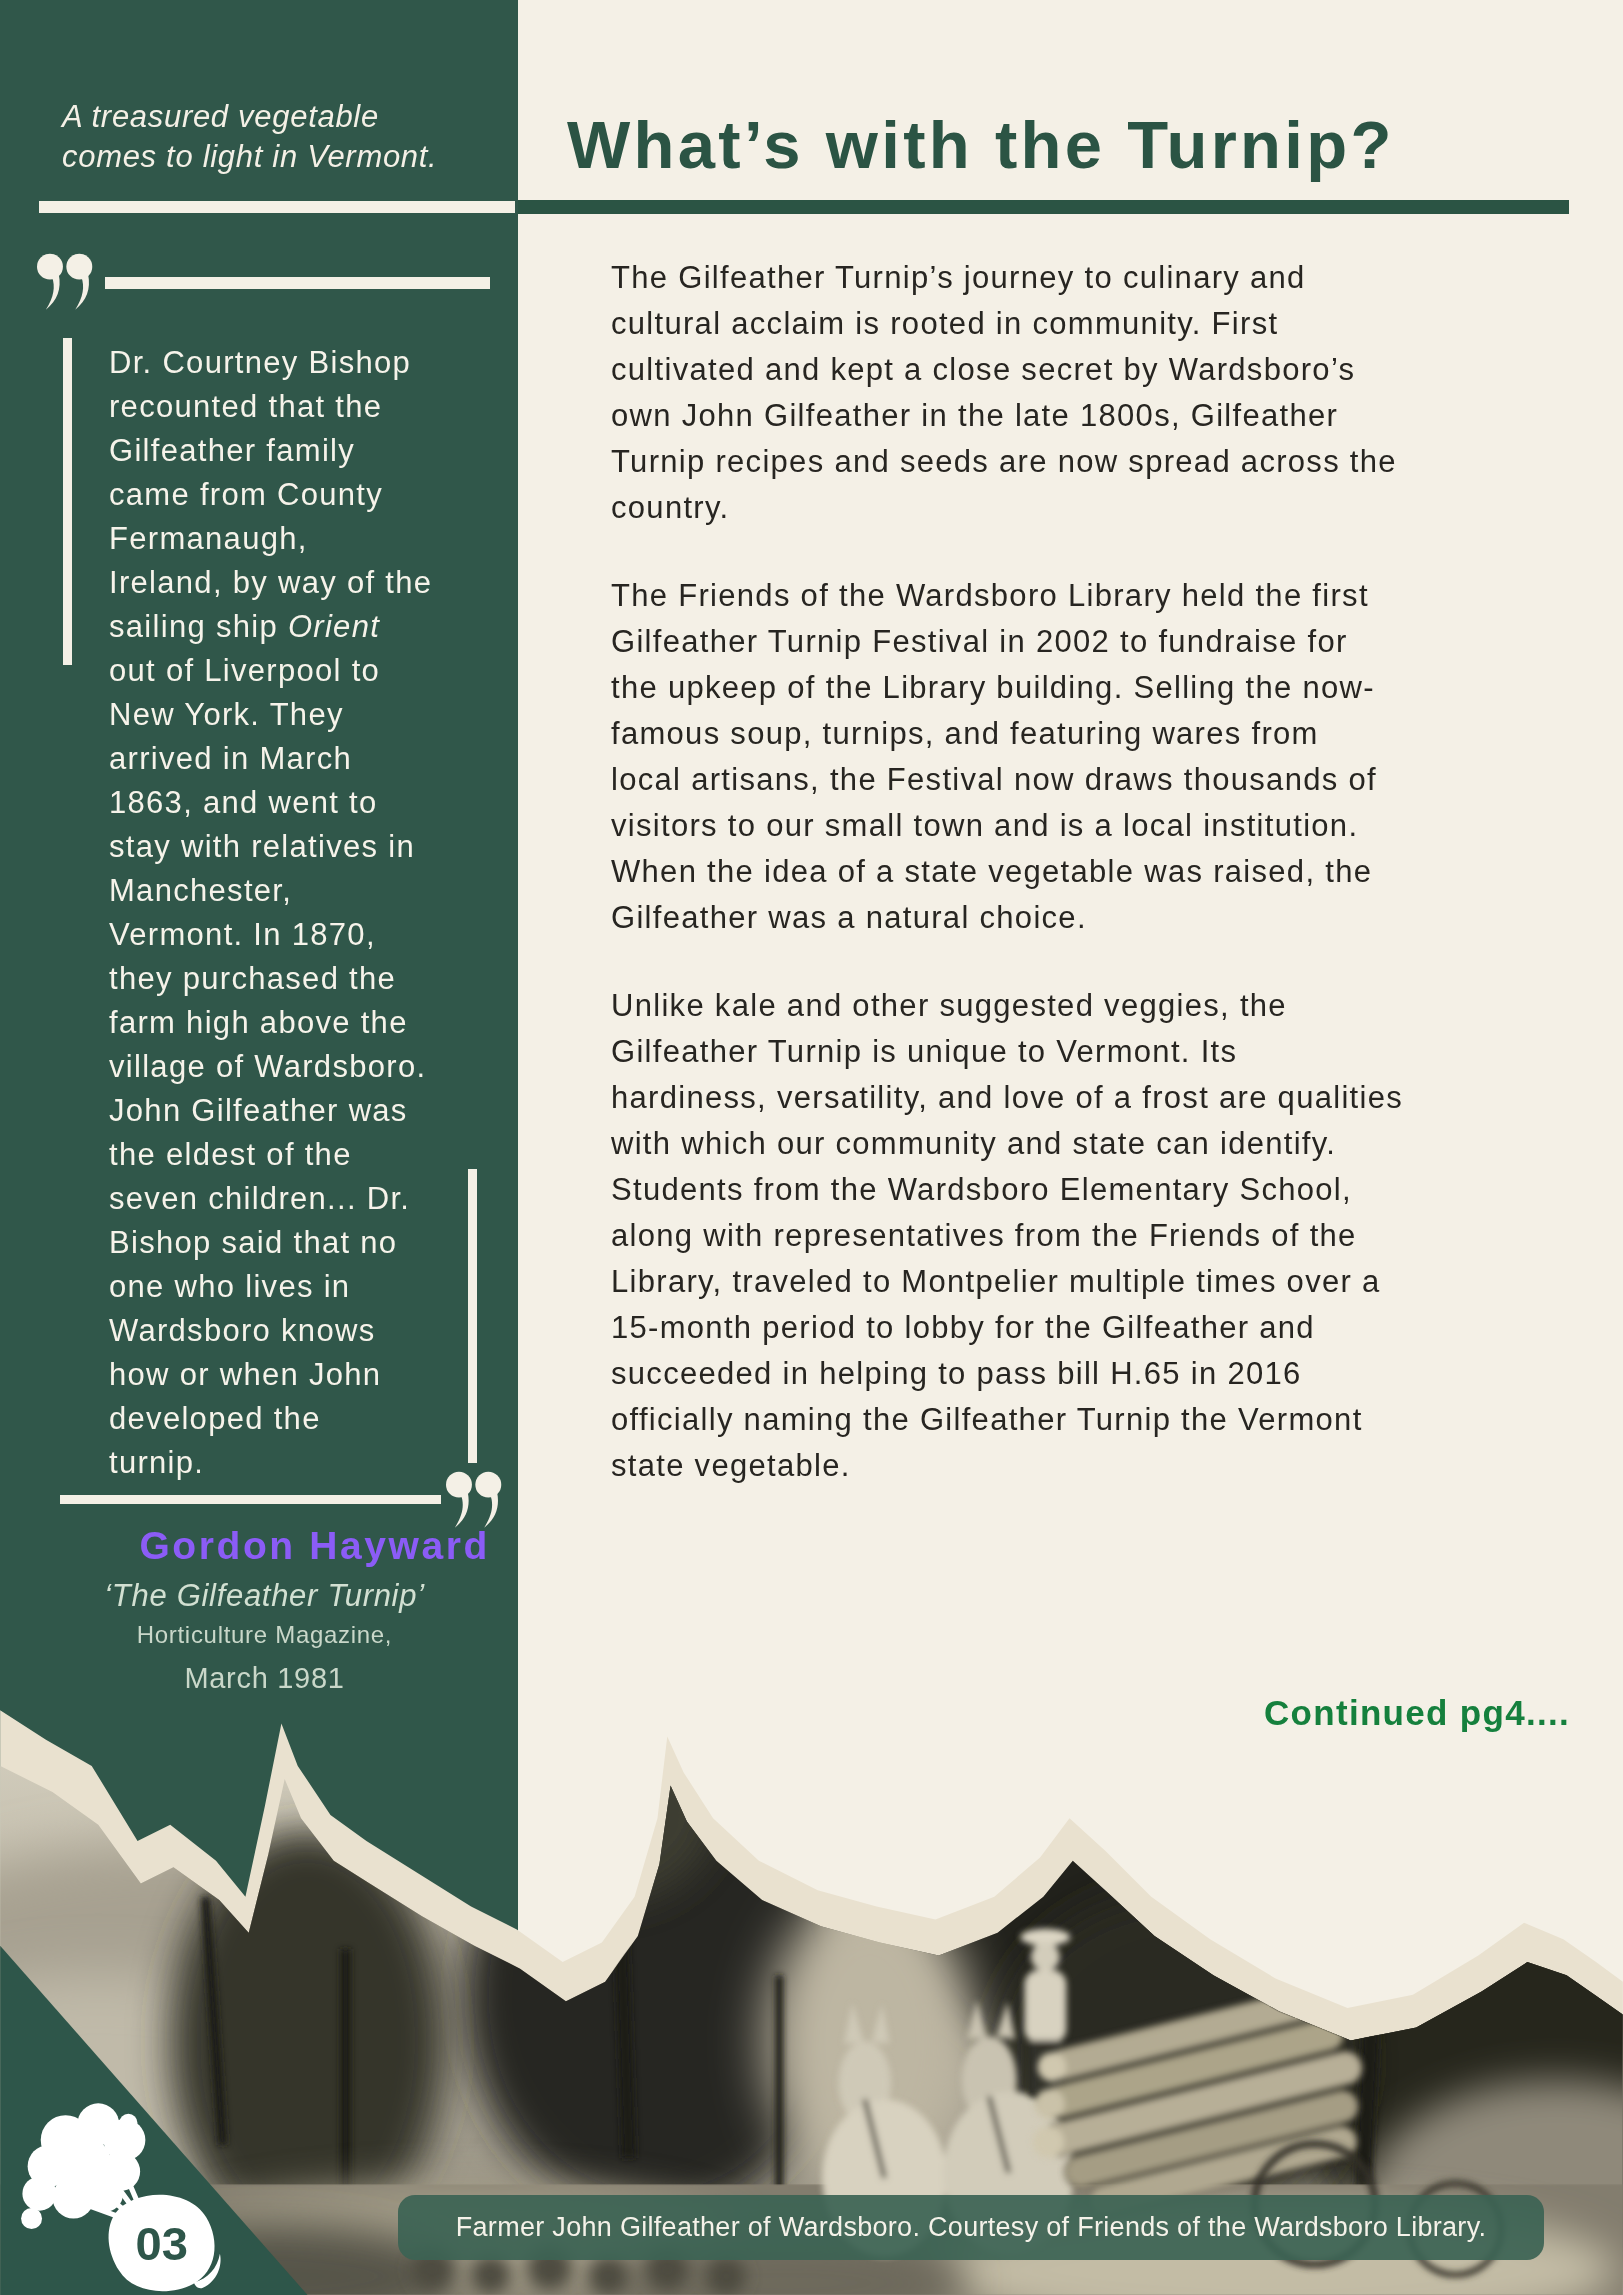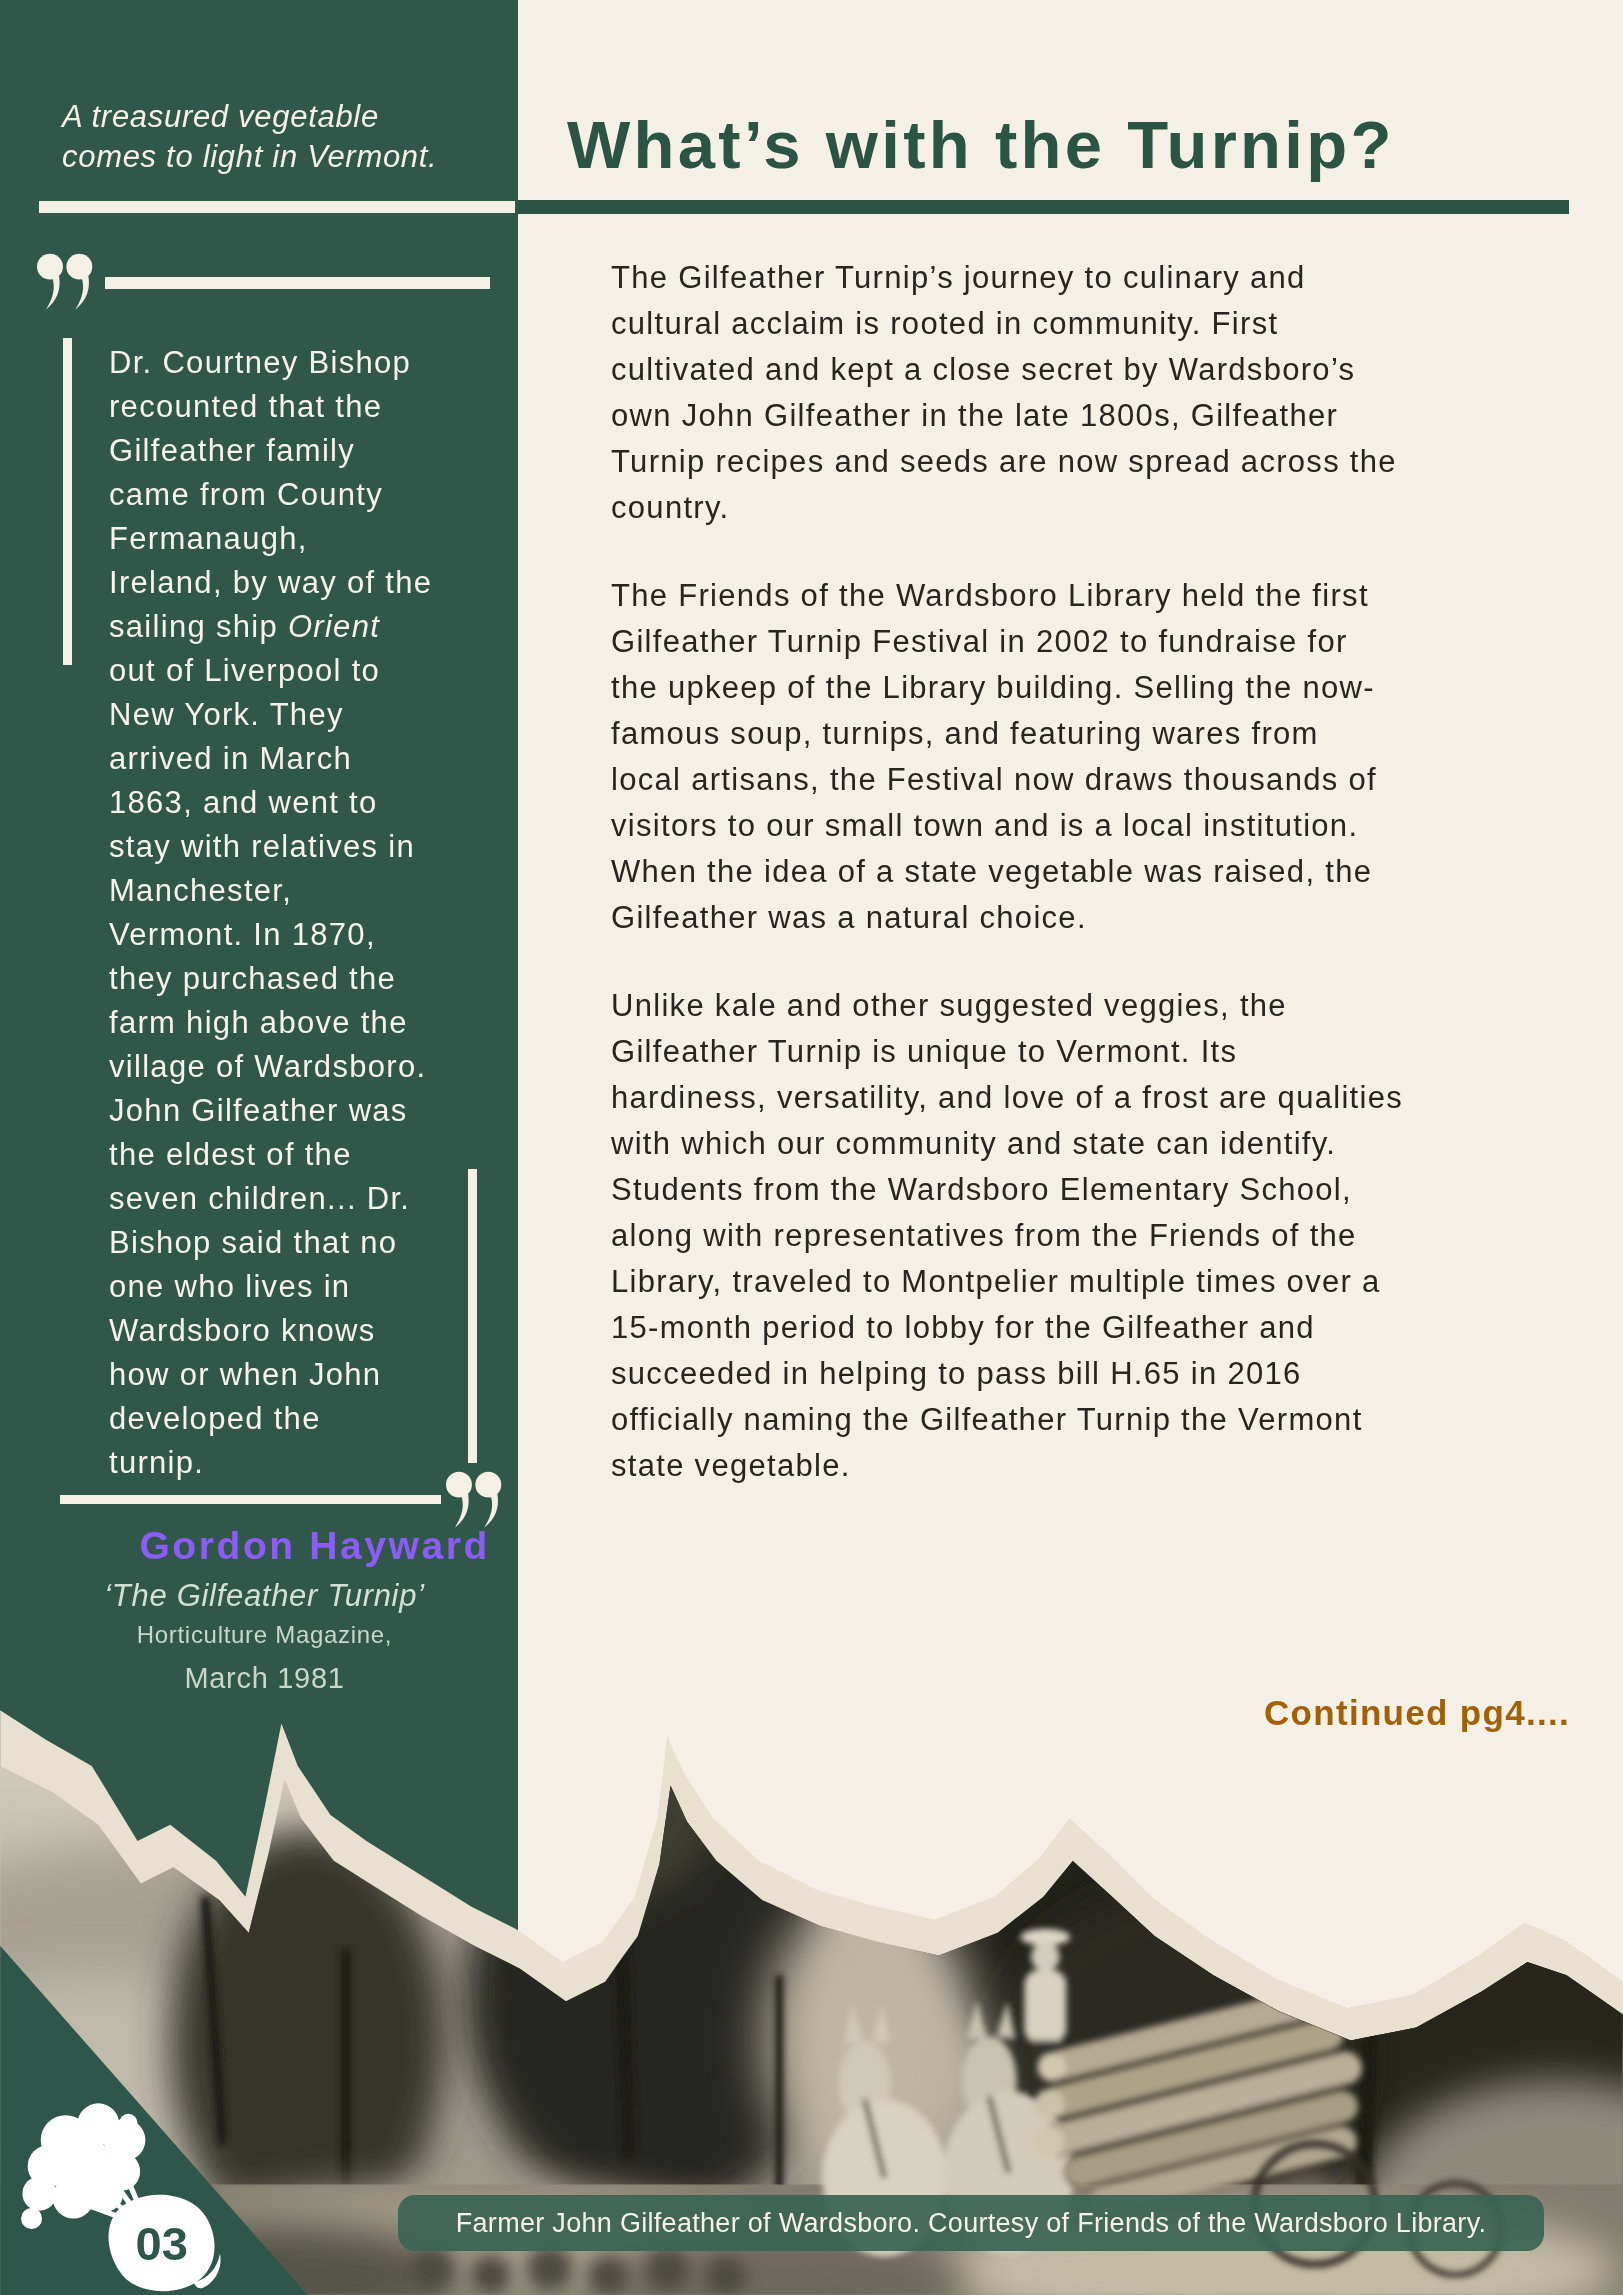--- a/index.html
+++ b/index.html
@@ -52,26 +52,26 @@
     color:#2b5444;line-height:1.1;white-space:nowrap;
   }
   .title-bar{position:absolute;left:518px;top:200px;width:1051px;height:14.4px;background:#2b5444;}
   .body-copy{
     position:absolute;left:599px;top:255px;width:975px;
     font-size:31px;line-height:46px;letter-spacing:1.3px;color:#272521;
   }
   .body-copy p{margin:0 0 42px 12px;white-space:pre-line;}
   .continued{
     position:absolute;left:654px;top:1693px;width:916px;text-align:right;
-    font-size:35px;font-weight:bold;letter-spacing:1.3px;color:#a16207;
+    font-size:35px;font-weight:bold;letter-spacing:1.3px;color:#15803d;
   }
   
   .photo-svg{position:absolute;left:0;top:0;width:1623px;height:2295px;pointer-events:none;}
   .caption{
-    position:absolute;left:398px;top:2195px;width:1146px;height:56px;
+    position:absolute;left:398px;top:2195px;width:1146px;height:65px;
     background:rgba(60,99,84,0.92);border-radius:17px;
     display:flex;align-items:center;justify-content:center;
     font-size:27px;letter-spacing:0.3px;color:#f5f2e9;
   }
 </style>
 </head>
 <body>
 
 <div class="page">
 

